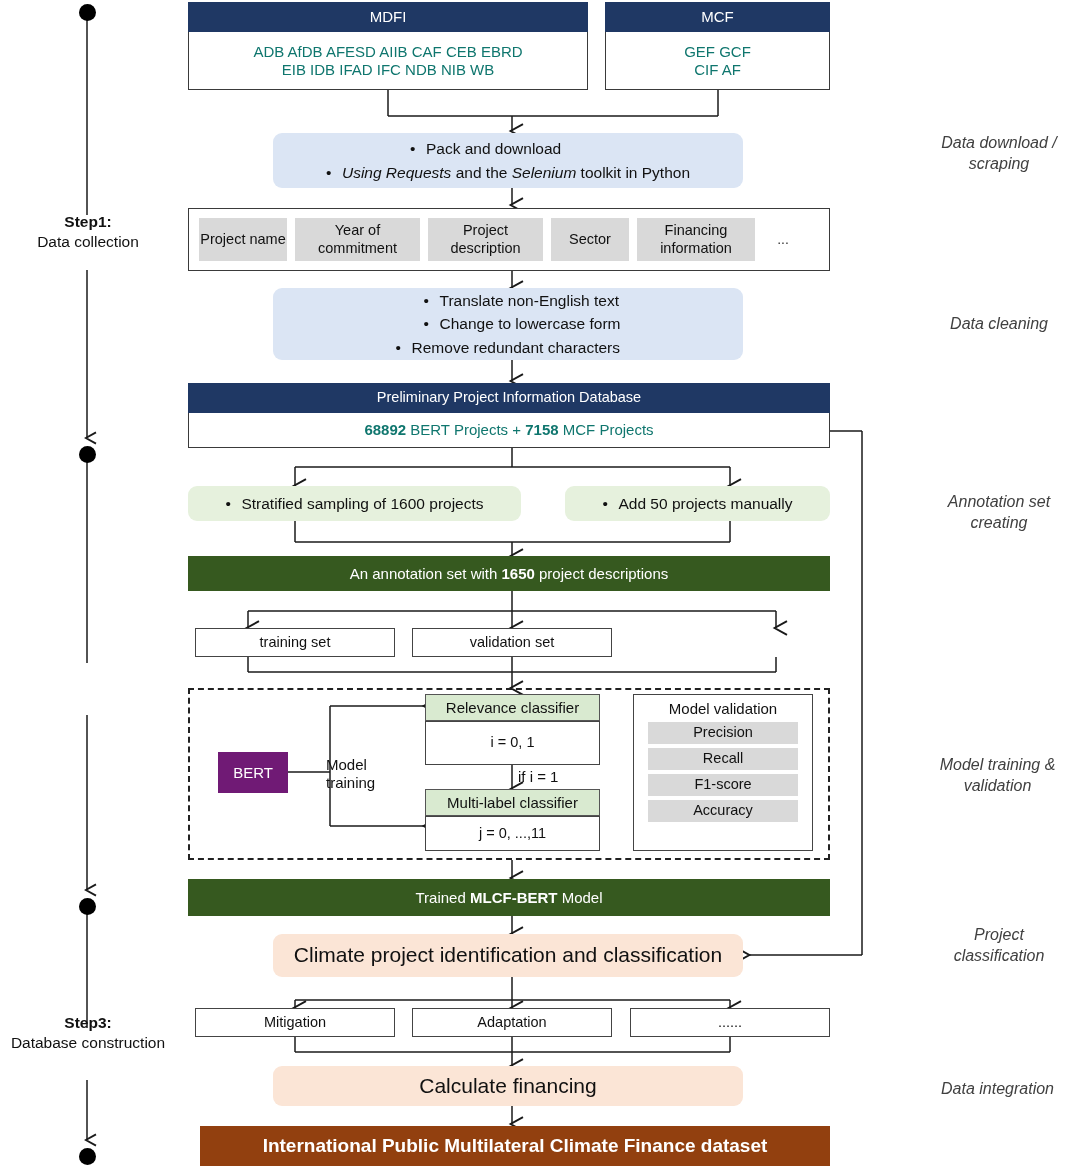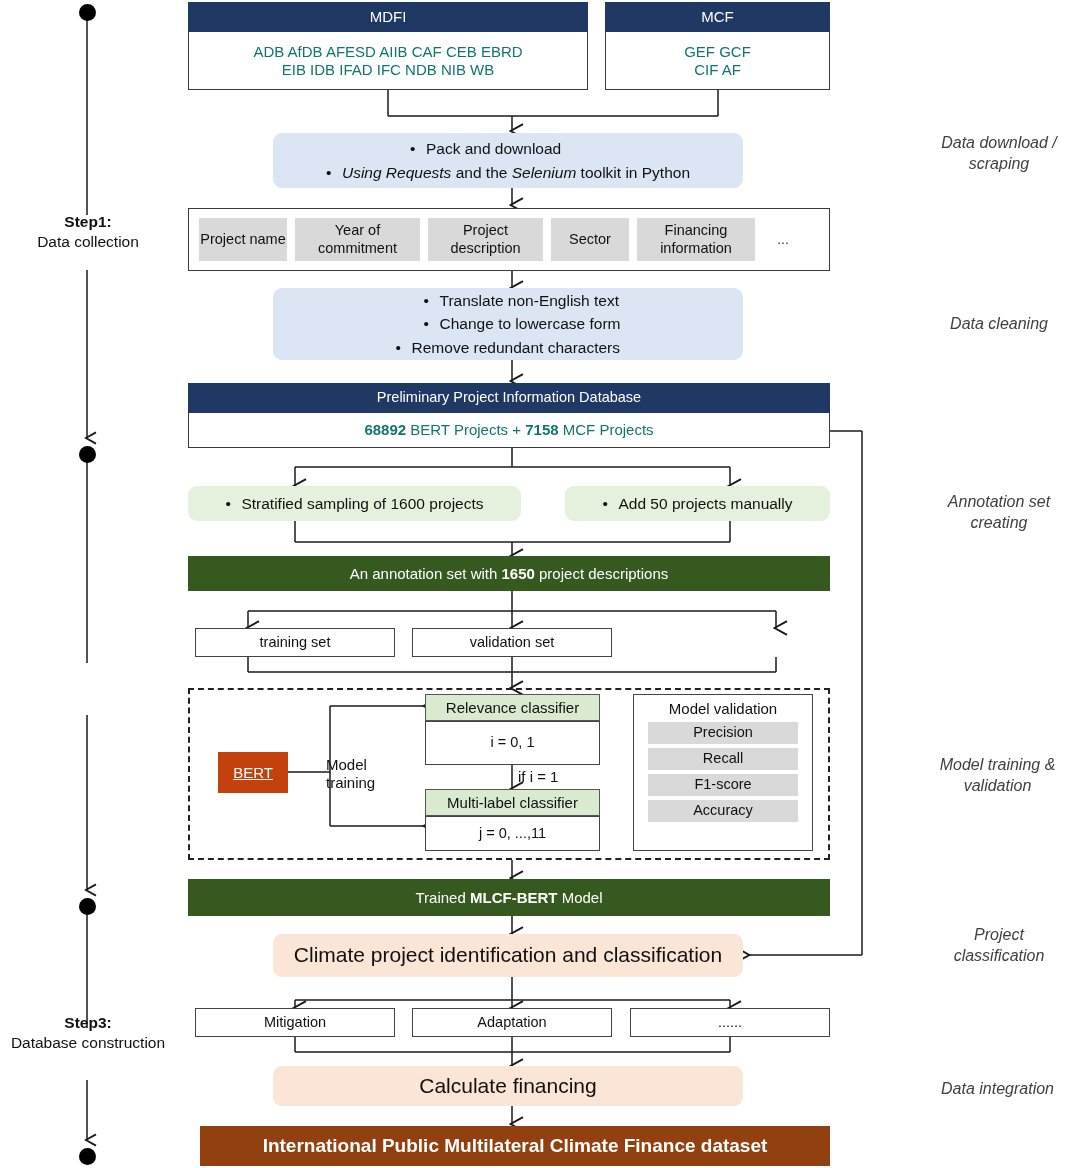--- a/index.html
+++ b/index.html
@@ -13,21 +13,21 @@
 
   
   .hdr-navy{background:#1F3864;color:#fff;border:1px solid #1F3864;font-size:15px;}
   .hdr-navy.sm{font-size:14.5px;}
   .body-white{background:#fff;border:1px solid #3a3a3a;border-top:none;font-size:15px;color:#0f766e;}
   .plain{background:#fff;border:1.6px solid #3a3a3a;font-size:15px;}
   .plain-thin{background:#fff;border:1px solid #444;font-size:14.5px;}
   .blue-round{background:#dbe5f4;border-radius:9px;font-size:15.5px;}
   .green-round{background:#e6f1dd;border-radius:9px;font-size:15.5px;}
   .green-solid{background:#36591f;color:#fff;font-size:15px;}
-  .green-solid.dk{background:#c2410c;text-decoration:underline;}
+  .green-solid.dk{background:#701a75;}
   .peach-round{background:#fbe5d6;border-radius:9px;font-size:21px;}
   .brown{background:#92400f;color:#fff;font-weight:bold;font-size:19px;}
   .grey-chip{background:#d9d9d9;color:#111;font-size:14.5px;border:0;}
   .lightgreen-hdr{background:#d9ead0;border:1px solid #555;font-size:15px;}
   .dashed{border:2px dashed #222;background:transparent;}
 
   .bullets{display:block;text-align:left;font-size:15.5px;line-height:1.5;}
   .bullets .bl{display:block;white-space:nowrap;}
   .bullets .bl::before{content:"\2022";display:inline-block;width:16px;}
 

